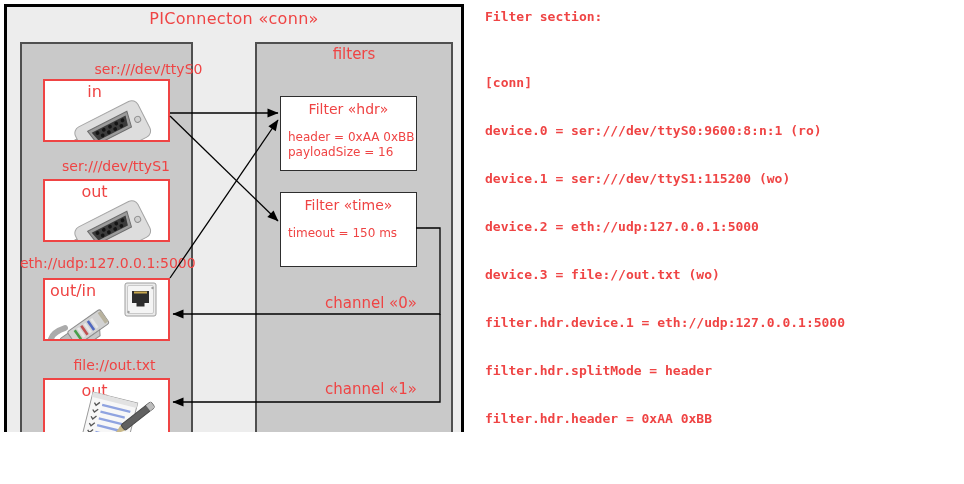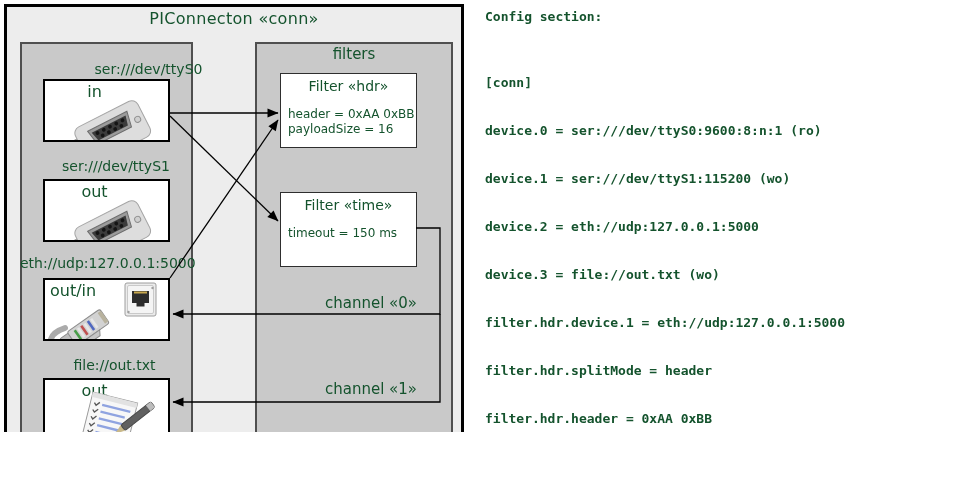--- a/index.html
+++ b/index.html
@@ -1,32 +1,32 @@
 <!DOCTYPE html>
 <html><head>
 <meta charset="utf-8">
 <style>
   html,body{margin:0;padding:0;background:#fff;}
   .stage{position:relative;width:964px;height:432px;background:#ffffff;overflow:hidden;
-         font-family:"DejaVu Sans",sans-serif;color:#14532d;}
+         font-family:"DejaVu Sans",sans-serif;color:#ef4444;}
   .abs{position:absolute;box-sizing:border-box;}
 
   
   .outer-box{left:4px;top:4px;width:460px;height:473px;background:#ededed;border:3px solid #000;}
   .diagram-title{left:4px;top:9px;width:460px;text-align:center;font-size:16px;letter-spacing:.3px;}
 
   
   .panel{background:#c9c9c9;border:2px solid #4f4f4f;}
   .devices-panel{left:20px;top:42px;width:173px;height:424px;}
   .filters-panel{left:255px;top:42px;width:198px;height:424px;}
   .filters-title{left:255px;top:45px;width:198px;text-align:center;font-size:15px;}
 
   
   .dev-label{left:20px;width:173px;text-align:center;font-size:14px;white-space:nowrap;}
-  .dev-box{left:43px;width:127px;height:63px;background:#ffffff;border:2px solid #000000;overflow:hidden;}
+  .dev-box{left:43px;width:127px;height:63px;background:#ffffff;border:2px solid #ef4444;overflow:hidden;}
   .port{position:absolute;top:1px;left:0;right:0;text-align:center;font-size:16px;transform:translateX(-12px);}
   .port-left{text-align:left;left:5px;right:auto;transform:none;}
 
   
   .filter-box{left:280px;width:137px;height:75px;background:#ffffff;border:1.5px solid #2e2e2e;}
   .filter-title{position:absolute;top:4px;left:0;right:0;text-align:center;font-size:14px;}
   .filter-params{position:absolute;top:33px;left:7px;font-size:12px;line-height:15px;white-space:nowrap;}
 
   
   .channel-label{left:280px;width:137px;text-align:right;font-size:15px;white-space:nowrap;}
@@ -157,21 +157,21 @@
         <circle cx="1.4" cy="0" r="1.2" fill="#333"></circle>
         <rect x="10" y="-3.5" width="38" height="7" rx="2" fill="#606060" stroke="#474747"></rect>
         <rect x="42" y="-3.5" width="6" height="7" fill="#bdbdbd"></rect>
       </g>
     </svg>
   </div>
 
   <div class="abs panel filters-panel"></div>
   <div class="abs filters-title">filters</div>
 
-  <div class="abs filter-box" style="top:73px;padding-left:28px;">
+  <div class="abs filter-box" style="top:96px;padding-left:28px;">
     <div class="filter-title">Filter «hdr»</div>
     <div class="filter-params">
       <div>header = 0xAA 0xBB</div>
       <div>payloadSize = 16</div>
     </div>
   </div>
 
   <div class="abs filter-box" style="top:192px;">
     <div class="filter-title">Filter «time»</div>
     <div class="filter-params">
@@ -190,21 +190,21 @@
     </defs>
     <g stroke="#000" stroke-width="1.3" fill="none">
       <path d="M170,113 L278,113" marker-end="url(#arr)"></path>
       <path d="M170,116 L278,221" marker-end="url(#arr)"></path>
       <path d="M170,278 L278,120" marker-end="url(#arr)"></path>
       <path d="M416,228 L440,228 L440,314 L173,314" marker-end="url(#arr)"></path>
       <path d="M440,314 L440,402 L173,402" marker-end="url(#arr)"></path>
     </g>
   </svg>
 
-  <div class="abs cfg cfg-heading">Config section:</div>
+  <div class="abs cfg cfg-heading">Filter section:</div>
   <div class="abs cfg cfg-lines">
     <div class="cfg-line">[conn]</div>
     <div class="cfg-line">device.0 = ser:///dev/ttyS0:9600:8:n:1 (ro)</div>
     <div class="cfg-line">device.1 = ser:///dev/ttyS1:115200 (wo)</div>
     <div class="cfg-line">device.2 = eth://udp:127.0.0.1:5000</div>
     <div class="cfg-line">device.3 = file://out.txt (wo)</div>
     <div class="cfg-line">filter.hdr.device.1 = eth://udp:127.0.0.1:5000</div>
     <div class="cfg-line">filter.hdr.splitMode = header</div>
     <div class="cfg-line">filter.hdr.header = 0xAA 0xBB</div>
     

